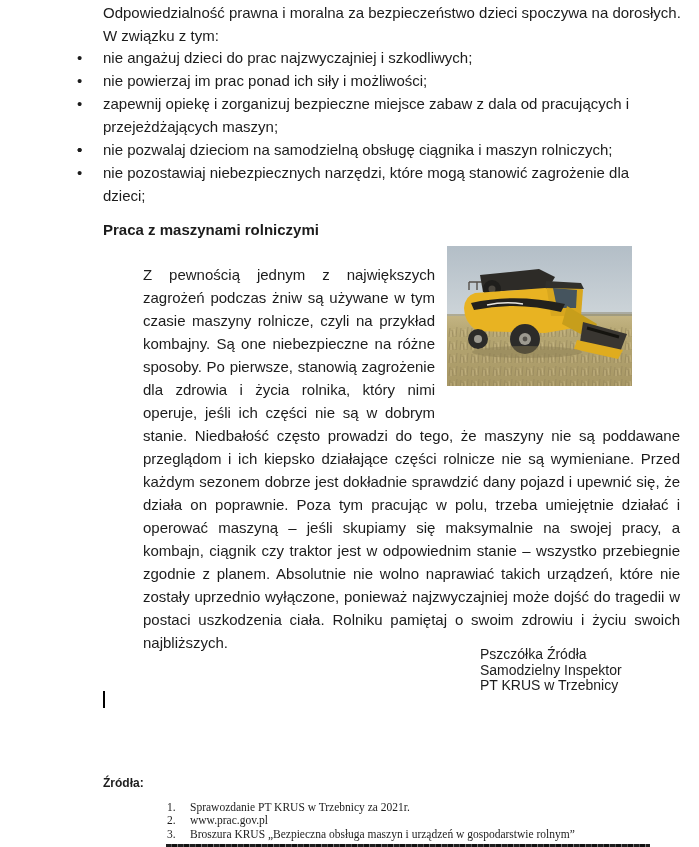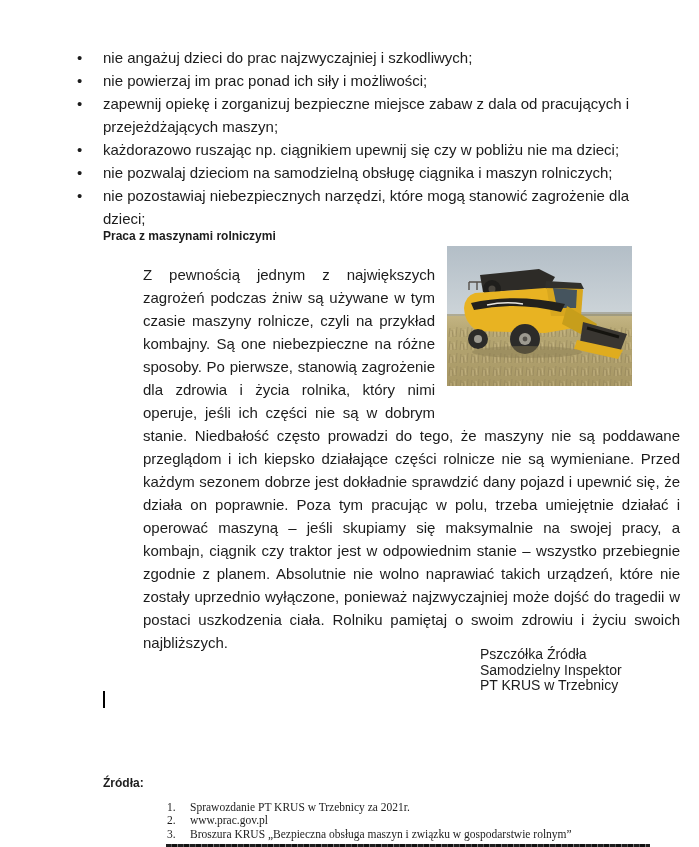--- a/index.html
+++ b/index.html
@@ -9,21 +9,21 @@
     background:#ffffff;
     font-family:"Liberation Sans","DejaVu Sans",sans-serif;
     color:#1c1c1c;
     overflow:hidden;
   }
   .intro{position:absolute;left:103px;top:1px;width:560px;font-size:15px;line-height:23px;}
   .intro div{white-space:nowrap;}
   .bullets{position:absolute;left:75px;top:46px;width:565px;margin:0;padding:0;list-style:none;font-size:15px;line-height:23px;}
   .bullets li{position:relative;padding-left:28px;}
   .bullets li .b{position:absolute;left:2px;top:0;}
-  .heading{position:absolute;left:103px;top:229px;font-size:12px;font-weight:bold;}
+  .heading{position:absolute;left:103px;top:221px;font-size:15px;font-weight:bold;}
   .para{
     position:absolute;left:103px;top:263px;width:537px;
     font-size:15px;line-height:23px;text-align:justify;margin-left:40px;
   }
   .photo{
     float:right;width:185px;height:140px;
     margin:-17px 48px 24px 12px;
     display:block;
   }
   .photo svg{display:block;width:185px;height:140px;}
@@ -36,26 +36,30 @@
   .cutoff{
     position:absolute;left:166px;top:844px;width:484px;height:3px;
     background:repeating-linear-gradient(90deg,#1e1e1e 0 5px,#555 5px 6px,#111 6px 11px,#777 11px 12px);
   }
 </style>
 </head>
 <body>
 
 <div class="page">
 
+  <div class="intro">
+    <div>Odpowiedzialność prawna i moralna za bezpieczeństwo dzieci spoczywa na dorosłych.</div>
+    <div>W związku z tym:</div>
+  </div>
 
   <ul class="bullets">
     <li><span class="b">•</span><span>nie angażuj dzieci do prac najzwyczajniej i szkodliwych;</span></li>
     <li><span class="b">•</span><span>nie powierzaj im prac ponad ich siły i możliwości;</span></li>
     <li><span class="b">•</span><span>zapewnij opiekę i zorganizuj bezpieczne miejsce zabaw z dala od pracujących i przejeżdżających maszyn;</span></li>
-    <li><span class="b">•</span><span>każdorazowo ruszając np. ciągnikiem upewnij się czy w pobliżu nie ma dzieci;</span></li>
+    <li><span class="b">•</span></li>
     <li><span class="b">•</span><span>nie pozwalaj dzieciom na samodzielną obsługę ciągnika i maszyn rolniczych;</span></li>
     <li><span class="b">•</span><span>nie pozostawiaj niebezpiecznych narzędzi, które mogą stanowić zagrożenie dla dzieci;</span></li>
   </ul>
 
   <div class="heading">Praca z maszynami rolniczymi</div>
 
   <div class="para">
     <span class="photo">
       <svg viewBox="0 0 185 140" xmlns="http://www.w3.org/2000/svg">
         <defs>
@@ -122,18 +126,18 @@
     <div>Samodzielny Inspektor</div>
     <div>PT KRUS w Trzebnicy</div>
   </div>
 
   <div class="caret"></div>
 
   <div class="sources-heading">Źródła:</div>
   <ol class="sources">
     <li><span class="num">1.</span><span>Sprawozdanie PT KRUS w Trzebnicy za 2021r.</span></li>
     <li><span class="num">2.</span><span>www.prac.gov.pl</span></li>
-    <li><span class="num">3.</span><span>Broszura KRUS „Bezpieczna obsługa maszyn i związku w gospodarstwie rolnym”</span></li>
+    <li><span class="num">3.</span><span>Broszura KRUS „Bezpieczna obsługa maszyn i urządzeń w gospodarstwie rolnym”</span></li>
   </ol>
 
   <div class="cutoff"></div>
 
 </div>
 
 </body></html>

